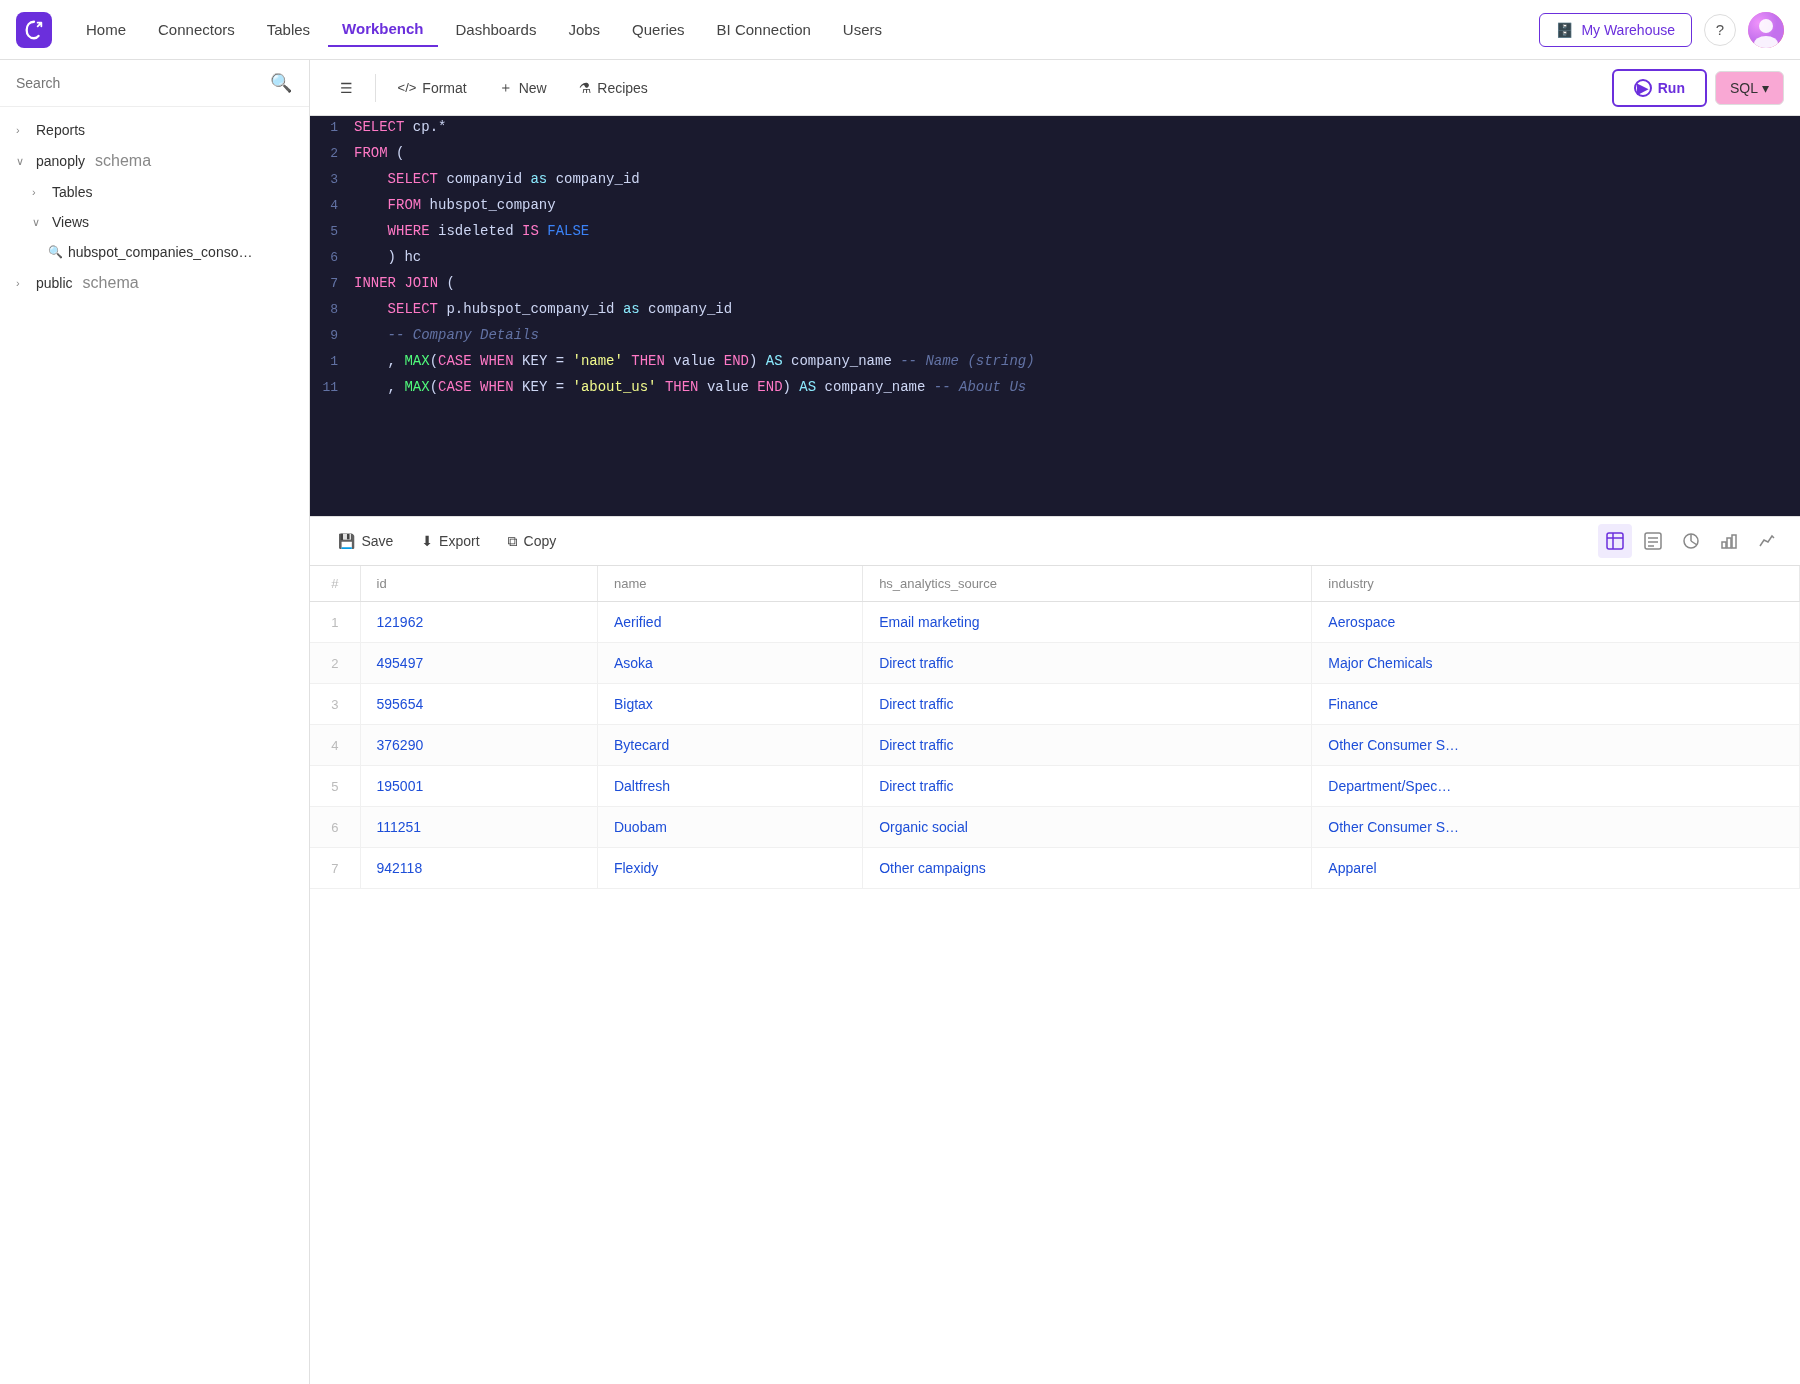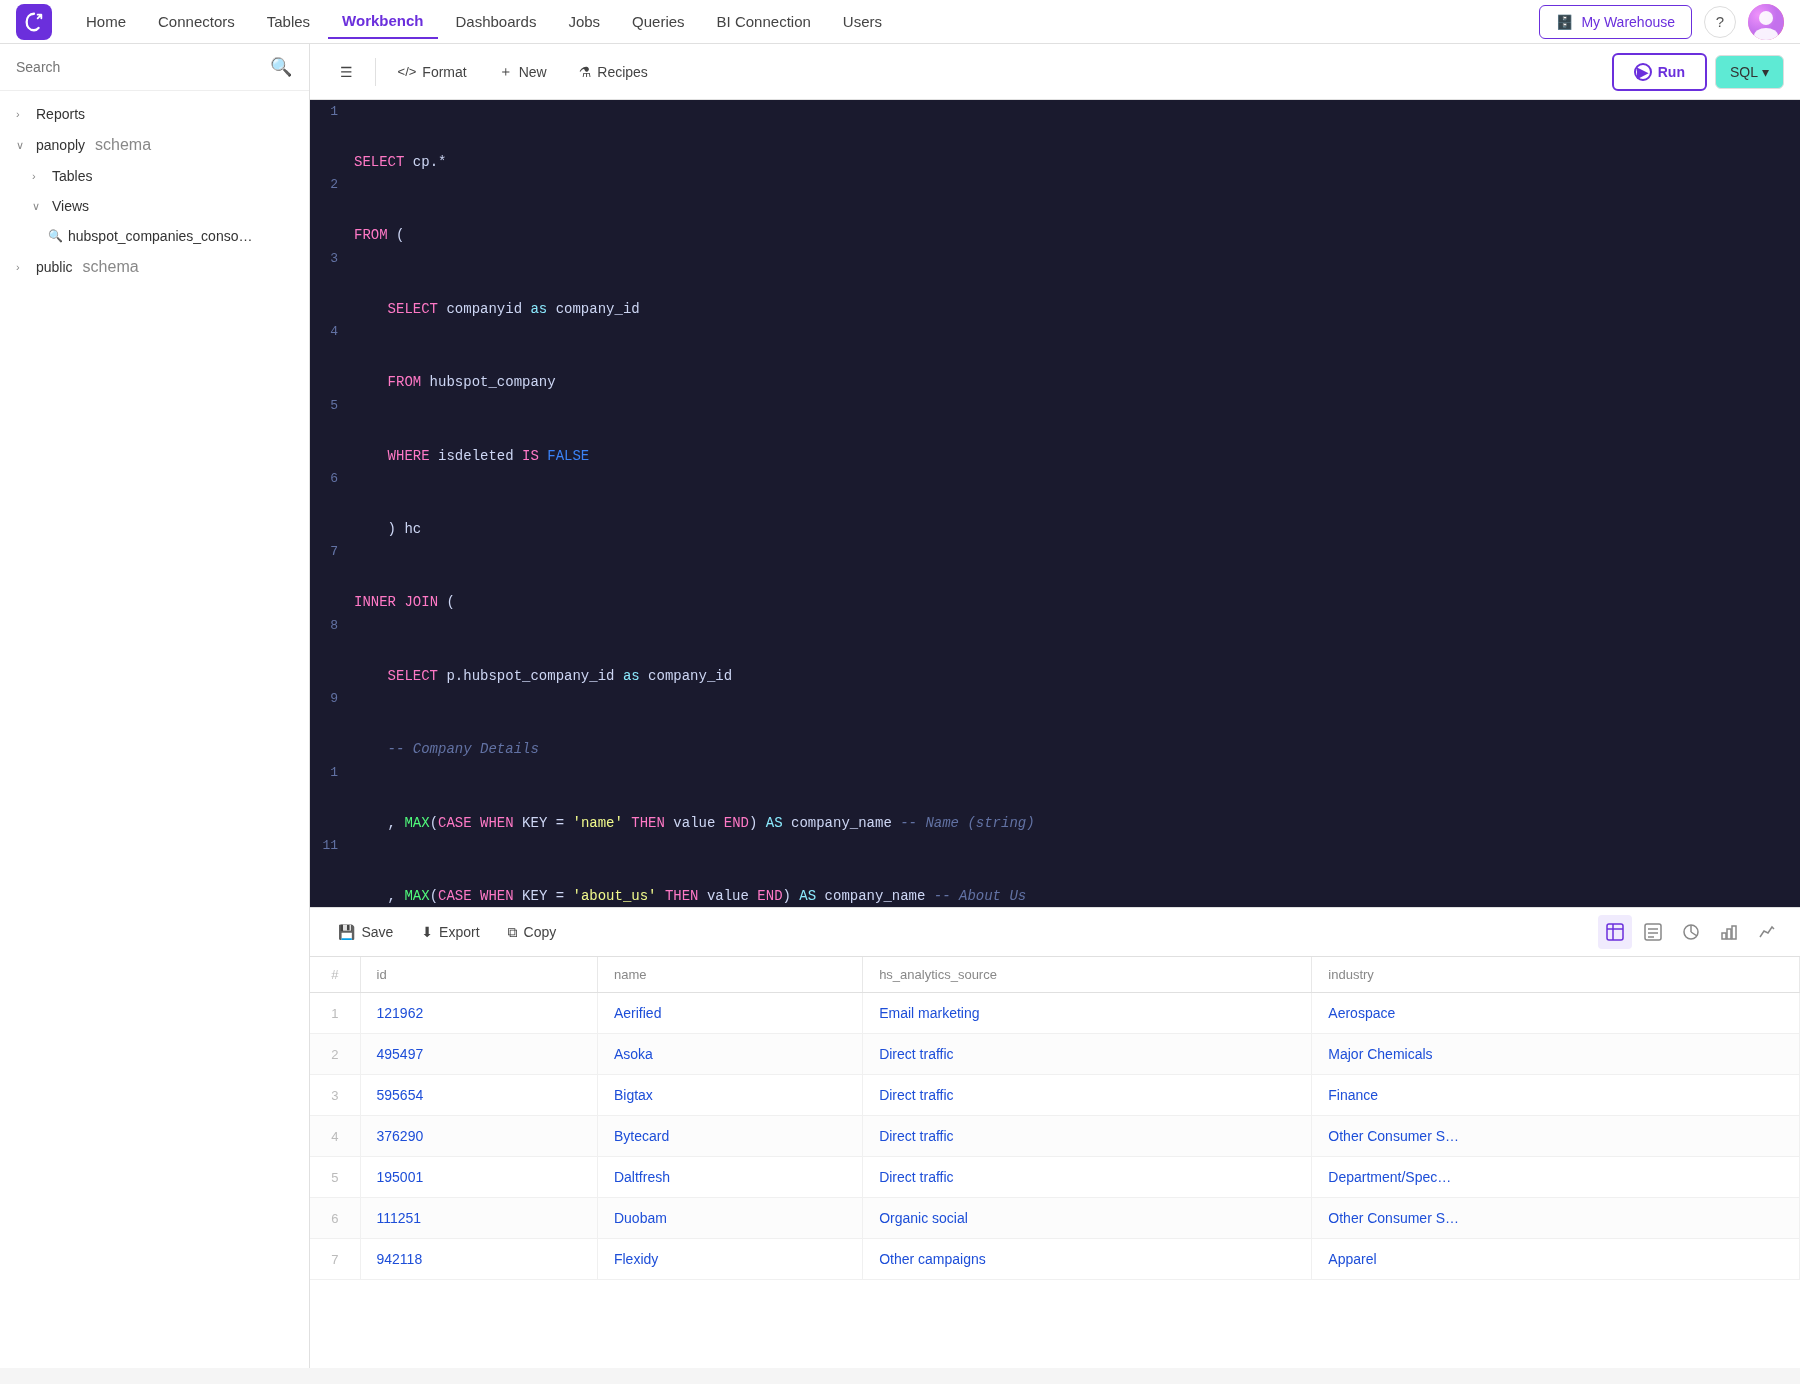--- a/index.html
+++ b/index.html
@@ -1,21 +1,21 @@
 <!DOCTYPE html>
 <html><head>
   <meta charset="utf-8">
   <style>
     * { box-sizing: border-box; margin: 0; padding: 0; }
     body { font-family: -apple-system, BlinkMacSystemFont, 'Segoe UI', sans-serif; background: #f5f5f5; overflow: hidden; width: 1800px; height: 1384px; }
 
     
     .top-nav {
       display: flex; align-items: center; background: #fff;
-      border-bottom: 1px solid #e0e0e0; height: 44px; padding: 0 16px;
+      border-bottom: 1px solid #e0e0e0; height: 60px; padding: 0 16px;
       position: relative; z-index: 100;
     }
     .nav-logo {
       width: 36px; height: 36px; border-radius: 8px;
       background: #6b2fdc; display: flex; align-items: center; justify-content: center;
       margin-right: 20px; flex-shrink: 0;
     }
     .nav-logo svg { width: 22px; height: 22px; }
     .nav-items { display: flex; align-items: center; gap: 4px; flex: 1; }
     .nav-item {
@@ -90,37 +90,37 @@
       display: flex; align-items: center; gap: 6px; padding: 8px 20px;
       background: #fff; border: 2px solid #6b2fdc; color: #6b2fdc;
       border-radius: 6px; font-size: 14px; font-weight: 600; cursor: pointer;
     }
     .run-btn .play-icon {
       width: 18px; height: 18px; border-radius: 50%; border: 2px solid #6b2fdc;
       display: flex; align-items: center; justify-content: center;
     }
     .sql-btn {
       display: flex; align-items: center; gap: 4px; padding: 8px 14px;
-      background: #5eead4; border: 1px solid #ddd; color: #333;
+      background: #f9a8d4; border: 1px solid #ddd; color: #333;
       border-radius: 6px; font-size: 14px; cursor: pointer;
     }
 
     
     .code-editor {
       background: #1a1a2e; color: #cdd6f4; font-family: 'Courier New', monospace;
       font-size: 14px; line-height: 1.6; overflow: auto;
       flex: 0 0 auto; min-height: 400px;
     }
     .code-line { display: flex; min-height: 26px; }
     .line-num {
       width: 44px; text-align: right; padding-right: 16px; padding-left: 8px;
       color: #6272a4; user-select: none; flex-shrink: 0; font-size: 13px;
       padding-top: 2px;
     }
-    .line-content { flex: 1; white-space: pre; padding-top: 12px; margin-top: 39px; }
+    .line-content { flex: 1; white-space: pre; padding-top: 0; }
 
     
     .kw { color: #ff79c6; }
     .kw2 { color: #8be9fd; }
     .fn { color: #50fa7b; }
     .str { color: #f1fa8c; }
     .comment { color: #6272a4; font-style: italic; }
     .ident { color: #cdd6f4; }
     .val { color: #3b82f6; }
 

